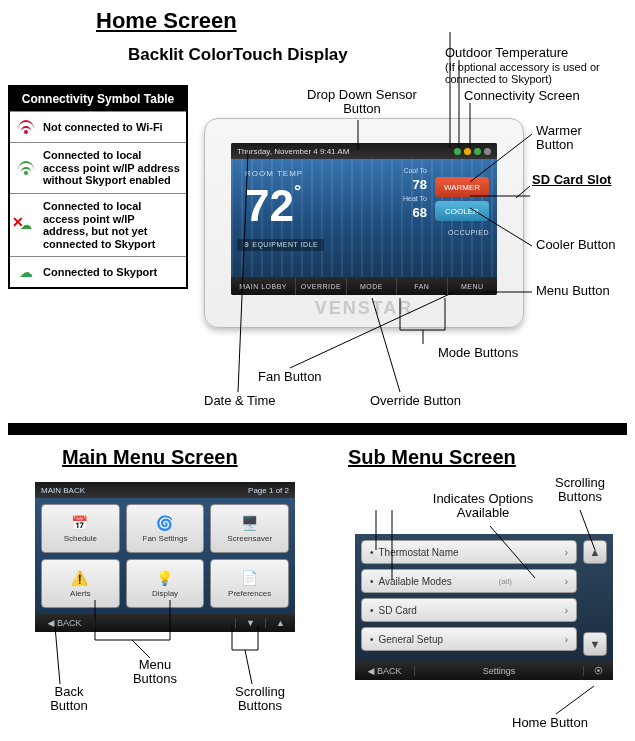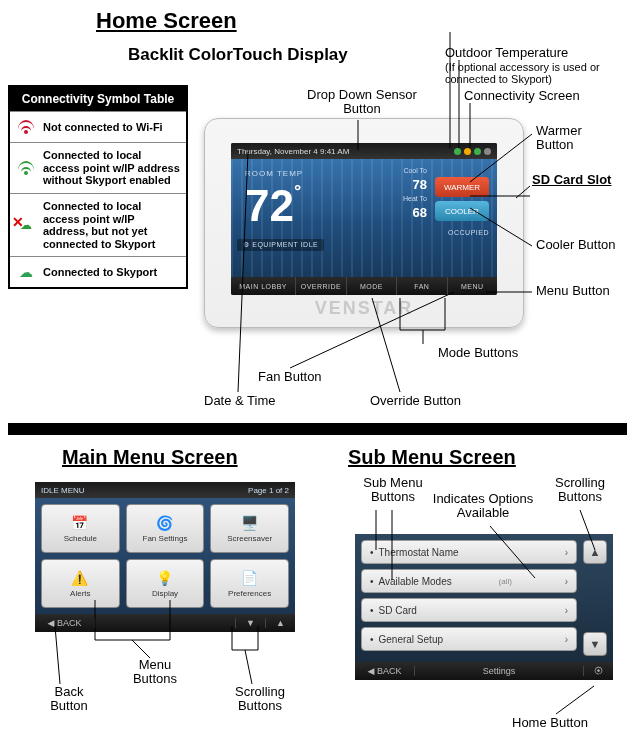--- a/index.html
+++ b/index.html
@@ -206,21 +206,21 @@
     <line x1="238" y1="392" x2="248" y2="152"></line>
   </g>
 </svg>
 
 <div class="divider"></div>
 
 <div class="h1" style="left:62px; top:446px; font-size:20px;">Main Menu Screen</div>
 
 <div class="mm">
   <div class="mm-top">
-    <span>IDLE MENU</span>
+    <span>MAIN BACK</span>
     <span>Page 1 of 2</span>
   </div>
   <div class="mm-body">
     <div class="mm-btn">
           <div class="mm-ic">📅</div>
           <span>Schedule</span>
         </div>
     <div class="mm-btn">
           <div class="mm-ic">🌀</div>
           <span>Fan Settings</span>
@@ -259,21 +259,20 @@
     <line x1="55" y1="186" x2="60" y2="244"></line>
     <polyline points="95,160 95,200 170,200 170,160"></polyline>
     <line x1="132" y1="200" x2="150" y2="218"></line>
     <polyline points="232,186 232,210 258,210 258,186"></polyline>
     <line x1="245" y1="210" x2="252" y2="244"></line>
   </g>
 </svg>
 
 <div class="h1" style="left:348px; top:446px; font-size:20px;">Sub Menu Screen</div>
 
-<div class="lbl" style="left:348px; top:476px; width:90px; text-align:center;">Sub Menu Buttons</div>
 <div class="lbl" style="left:418px; top:492px; width:130px; text-align:center;">Indicates Options Available</div>
 <div class="lbl" style="left:540px; top:476px; width:80px; text-align:center;">Scrolling Buttons</div>
 
 <div class="sm">
   <div class="sm-body">
     <div class="sm-body-inner">
       <div class="sm-row">
             <span class="bullet">•</span>
             <span>Thermostat Name</span>
             <span class="chev">›</span>

